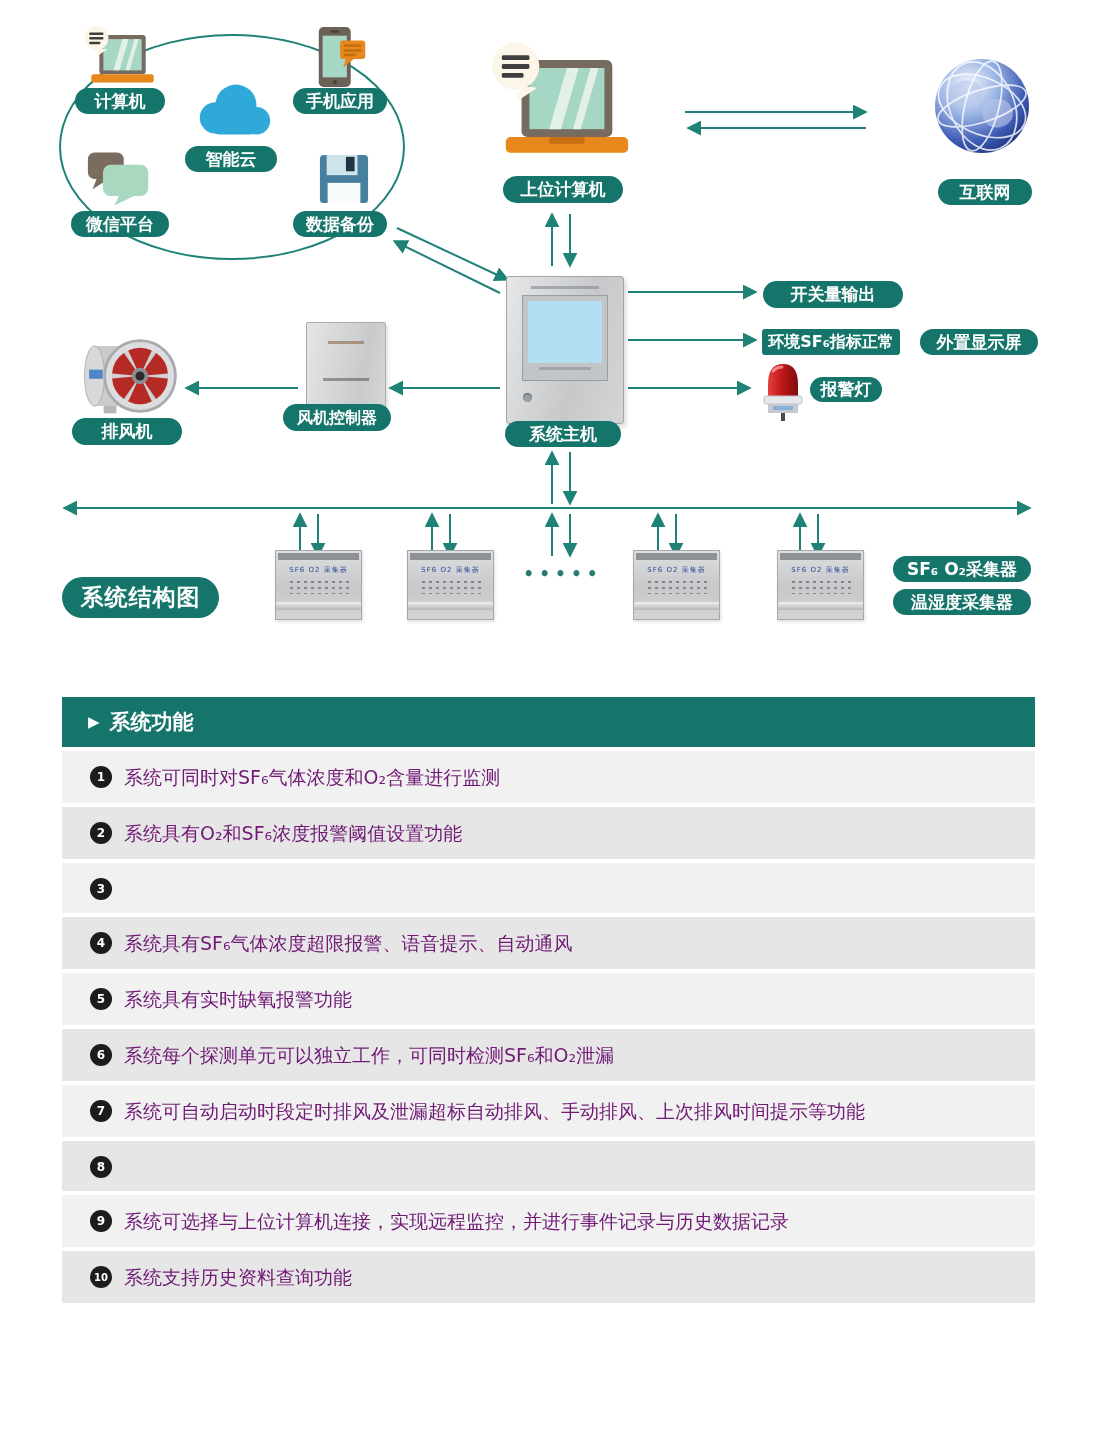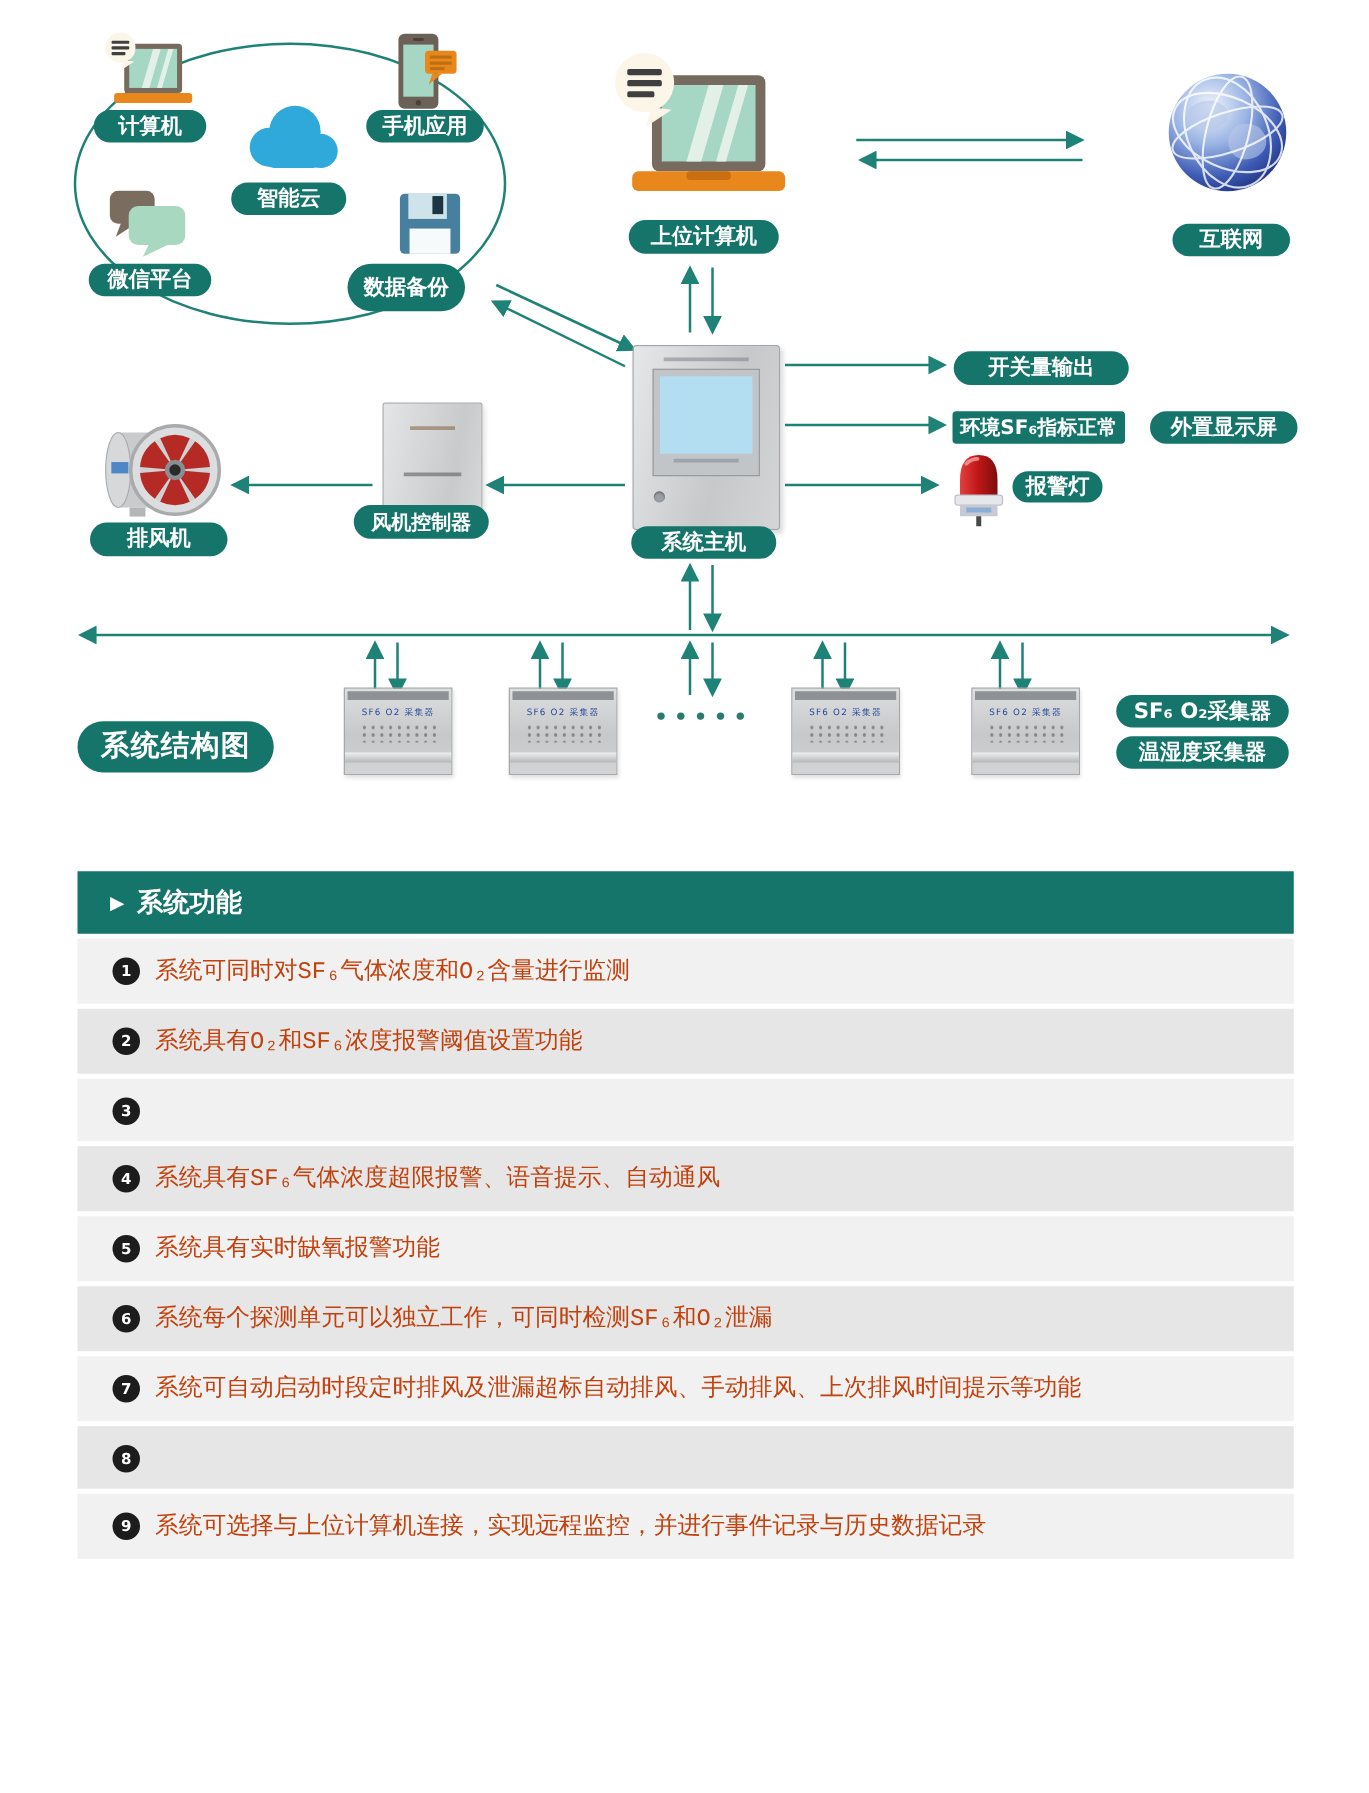--- a/index.html
+++ b/index.html
@@ -47,21 +47,21 @@
   .features{position:absolute;left:62px;top:697px;width:973px;}
   .features-header{height:50px;background:#15756a;color:#fff;display:flex;align-items:center;
                    padding-left:26px;font-size:21px;font-weight:bold;box-sizing:border-box;}
   .tri{font-size:15px;margin-right:10px;}
   .feat-row{display:flex;align-items:flex-start;padding:13px 40px 13px 28px;margin-top:4px;}
   .feat-row.light{background:#f1f1f1;}
   .feat-row.dark{background:#e6e6e6;}
   .fnum{flex:0 0 22px;width:22px;height:22px;border-radius:50%;background:#1c1c1c;color:#fff;
         font-size:12px;font-weight:bold;display:flex;align-items:center;justify-content:center;
         margin-right:12px;margin-top:2px;}
-  .ftext{font-size:19px;color:#c2410c;line-height:26px;font-family:Liberation Mono, monospace;}
+  .ftext{font-size:19px;color:#701a75;line-height:26px;}
 </style>
 </head>
 <body>
 
 <div class="canvas">
 
   <div class="diagram">
 
     <svg class="wires" width="1095" height="690" viewBox="0 0 1095 690">
       <defs>
@@ -169,21 +169,21 @@
       </div>
 
     <div class="icon" style="left:318px;top:152px;width:52px;height:54px;">
       <svg width="52" height="54" viewBox="0 0 54 54">
         <rect x="2" y="2" width="50" height="50" rx="4" fill="#47809f"></rect>
         <rect x="9" y="2" width="32" height="21" fill="#cfe3ea"></rect>
         <rect x="29" y="4" width="9" height="15" fill="#1e3644"></rect>
         <rect x="10" y="31" width="34" height="21" fill="#f7fafa"></rect>
       </svg>
     </div>
-    <div class="pill" style="left:278px;top:211px;width:94px;height:38px;text-align:right;">
+    <div class="pill" style="left:293px;top:211px;width:94px;height:26px;text-align:right;">
         <span>数据备份</span>
       </div>
 
     <div class="icon" style="left:488px;top:38px;width:148px;height:134px;">
       <svg width="148" height="134" viewBox="0 0 150 135">
         <rect x="34" y="22" width="92" height="78" rx="6" fill="#776b5f"></rect>
         <rect x="42" y="30" width="76" height="62" fill="#a6d7c4"></rect>
         <path d="M62,92 L80,30 L92,30 L74,92 z" fill="#e2f0e8"></path>
         <path d="M86,92 L104,30 L112,30 L94,92 z" fill="#e2f0e8"></path>
         <rect x="18" y="100" width="124" height="16" rx="5" fill="#e8871c"></rect>
@@ -371,15 +371,19 @@
       <span class="fnum">7</span>
       <span class="ftext">系统可自动启动时段定时排风及泄漏超标自动排风、手动排风、上次排风时间提示等功能</span>
     </div>
     <div class="feat-row dark">
       <span class="fnum">8</span>
     </div>
     <div class="feat-row light">
       <span class="fnum">9</span>
       <span class="ftext">系统可选择与上位计算机连接，实现远程监控，并进行事件记录与历史数据记录</span>
     </div>
+    <div class="feat-row dark">
+      <span class="fnum" style="font-size:10px;">10</span>
+      <span class="ftext">系统支持历史资料查询功能</span>
+    </div>
   </div>
 
 </div>
 
 </body></html>

